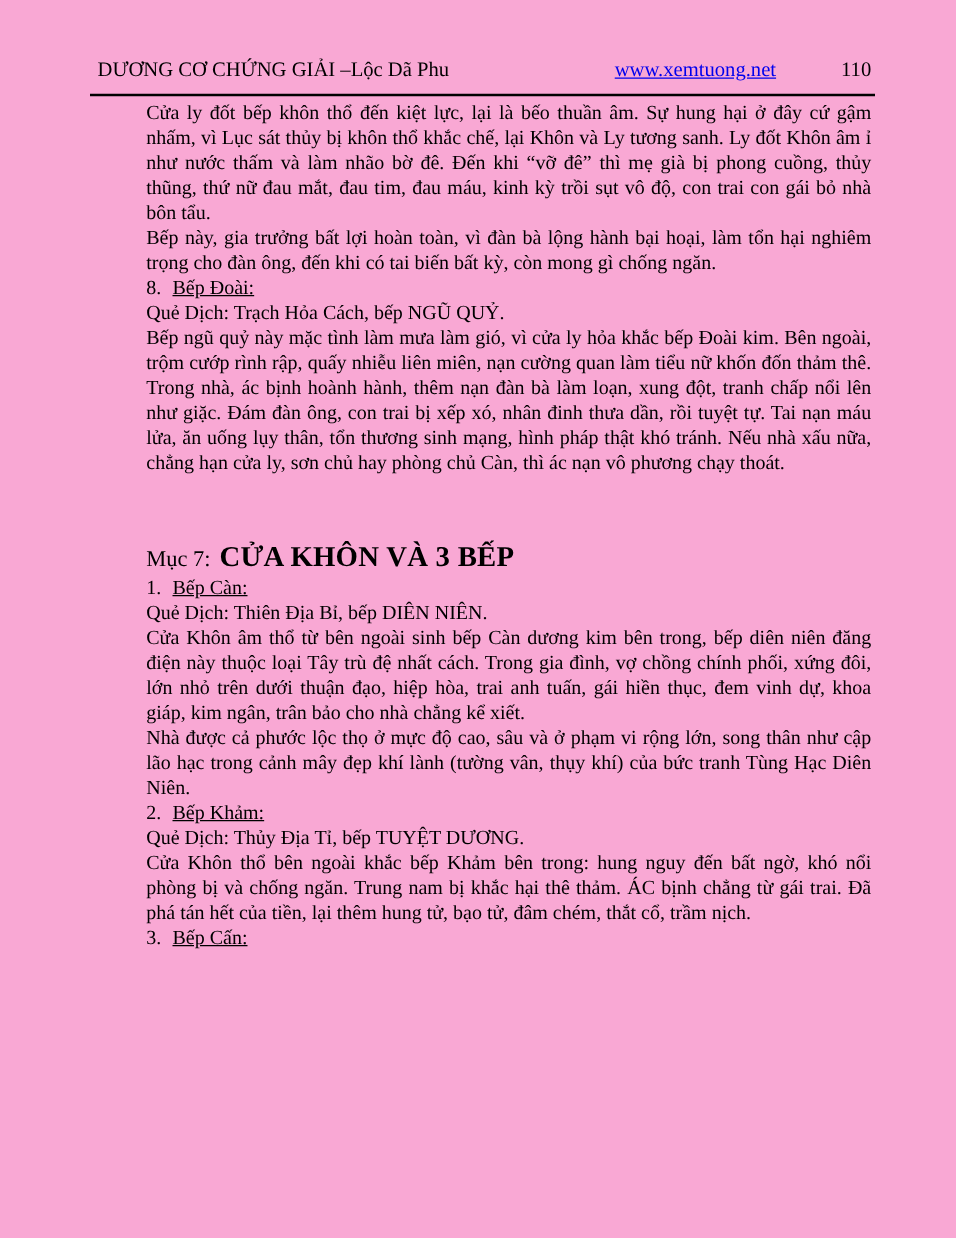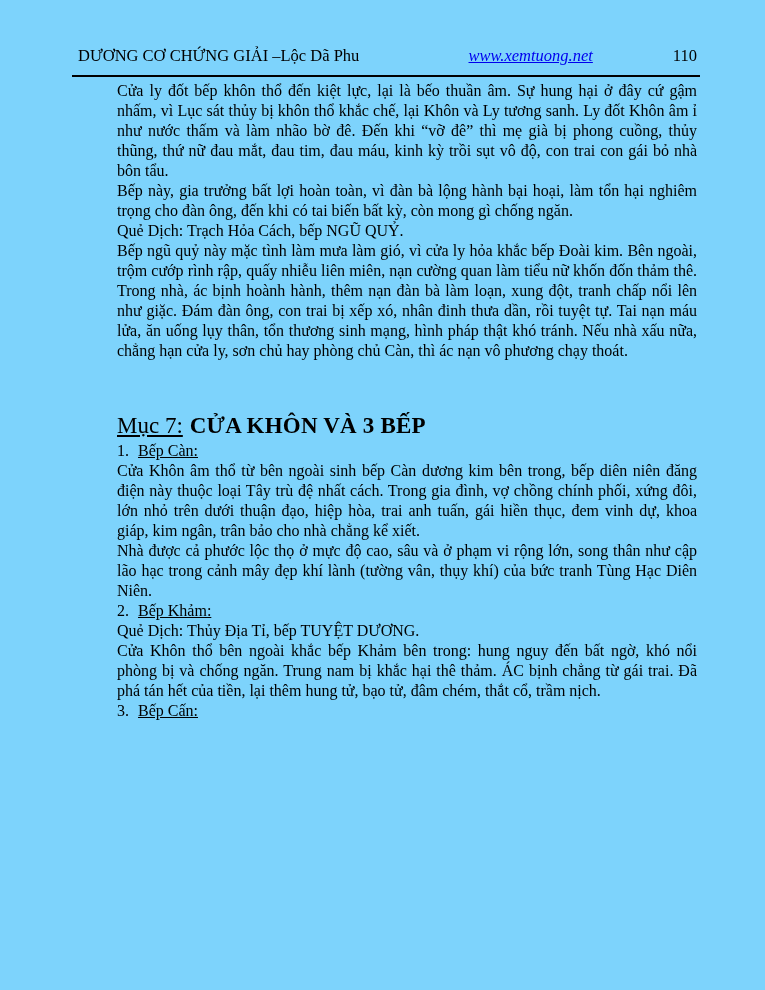--- a/index.html
+++ b/index.html
@@ -4,21 +4,21 @@
 <style>
   html, body {
     margin: 0;
     padding: 0;
     background: #ffffff;
   }
   .page {
     position: relative;
     width: 765px;
     height: 990px;
-    background: #7dd3fc;
+    background: #f9a8d4;
     color: #000000;
     font-family: "Liberation Serif", "DejaVu Serif", serif;
     overflow: hidden;
   }
   .header {
     position: absolute;
     left: 78px;
     right: 68px;
     top: 46px;
     display: flex;
@@ -28,21 +28,21 @@
   }
   .header-title {
     flex: 1;
   }
   .header-link {
     color: #0000EE;
     text-decoration: underline;
     cursor: pointer;
   }
   .header-page {
-    margin-left: 80px;
+    margin-left: 52px;
   }
   .rule {
     position: absolute;
     left: 72px;
     width: 628px;
     top: 75px;
     border-top: 2px solid #000000;
   }
   .body {
     position: absolute;
@@ -59,49 +59,50 @@
   .item { text-align: left; }
   .item-num { margin-right: 9px; }
   .item-name { text-decoration: underline; }
   .section {
     text-align: left;
     height: 30px;
     line-height: 30px;
     margin: 0;
   }
   .section-label {
-    font-size: 23px;
-    text-decoration: underline;
+    font-size: 18px;
   }
   .section-title {
     font-size: 23px;
     font-weight: bold;
     margin-left: 7px;
     letter-spacing: 0.2px;
   }
   .spacer { width: 100%; }
 </style>
 </head>
 <body>
 
 <div class="page">
   <div class="header">
     <span class="header-title">DƯƠNG CƠ CHỨNG GIẢI –Lộc Dã Phu</span>
-    <a class="header-link" style="color: rgb(0, 0, 238); font-style: italic;">www.xemtuong.net</a>
+    <a class="header-link" style="color: rgb(0, 0, 238);">www.xemtuong.net</a>
     <span class="header-page">110</span>
   </div>
   <div class="rule"></div>
   <div class="body" id="content">
       <p class="para">Cửa ly đốt bếp khôn thổ đến kiệt lực, lại là bếo thuần âm. Sự hung hại ở đây cứ gậm nhấm, vì Lục sát thủy bị khôn thổ khắc chế, lại Khôn và Ly tương sanh. Ly đốt Khôn âm ỉ như nước thấm và làm nhão bờ đê. Đến khi “vỡ đê” thì mẹ già bị phong cuồng, thủy thũng, thứ nữ đau mắt, đau tim, đau máu, kinh kỳ trồi sụt vô độ, con trai con gái bỏ nhà bôn tẩu.</p>
       <p class="para">Bếp này, gia trưởng bất lợi hoàn toàn, vì đàn bà lộng hành bại hoại, làm tổn hại nghiêm trọng cho đàn ông, đến khi có tai biến bất kỳ, còn mong gì chống ngăn.</p>
+      <p class="item"><span class="item-num">8.</span><span class="item-name">Bếp Đoài:</span></p>
       <p class="para">Quẻ Dịch: Trạch Hỏa Cách, bếp NGŨ QUỶ.</p>
       <p class="para">Bếp ngũ quỷ này mặc tình làm mưa làm gió, vì cửa ly hỏa khắc bếp Đoài kim. Bên ngoài, trộm cướp rình rập, quấy nhiễu liên miên, nạn cường quan làm tiểu nữ khốn đốn thảm thê. Trong nhà, ác bịnh hoành hành, thêm nạn đàn bà làm loạn, xung đột, tranh chấp nổi lên như giặc. Đám đàn ông, con trai bị xếp xó, nhân đinh thưa dần, rồi tuyệt tự. Tai nạn máu lửa, ăn uống lụy thân, tổn thương sinh mạng, hình pháp thật khó tránh. Nếu nhà xấu nữa, chẳng hạn cửa ly, sơn chủ hay phòng chủ Càn, thì ác nạn vô phương chạy thoát.</p>
       <div class="spacer" style="height: 50px;"></div>
       <p class="section"><span class="section-label">Mục 7:</span><span class="section-title">CỬA KHÔN VÀ 3 BẾP</span></p>
       <p class="item"><span class="item-num">1.</span><span class="item-name">Bếp Càn:</span></p>
+      <p class="para">Quẻ Dịch: Thiên Địa Bỉ, bếp DIÊN NIÊN.</p>
       <p class="para">Cửa Khôn âm thổ từ bên ngoài sinh bếp Càn dương kim bên trong, bếp diên niên đăng điện này thuộc loại Tây trù đệ nhất cách. Trong gia đình, vợ chồng chính phối, xứng đôi, lớn nhỏ trên dưới thuận đạo, hiệp hòa, trai anh tuấn, gái hiền thục, đem vinh dự, khoa giáp, kim ngân, trân bảo cho nhà chẳng kể xiết.</p>
       <p class="para">Nhà được cả phước lộc thọ ở mực độ cao, sâu và ở phạm vi rộng lớn, song thân như cập lão hạc trong cảnh mây đẹp khí lành (tường vân, thụy khí) của bức tranh Tùng Hạc Diên Niên.</p>
       <p class="item"><span class="item-num">2.</span><span class="item-name">Bếp Khảm:</span></p>
       <p class="para">Quẻ Dịch: Thủy Địa Tỉ, bếp TUYỆT DƯƠNG.</p>
       <p class="para">Cửa Khôn thổ bên ngoài khắc bếp Khảm bên trong: hung nguy đến bất ngờ, khó nổi phòng bị và chống ngăn. Trung nam bị khắc hại thê thảm. ÁC bịnh chẳng từ gái trai. Đã phá tán hết của tiền, lại thêm hung tử, bạo tử, đâm chém, thắt cổ, trầm nịch.</p>
       <p class="item"><span class="item-num">3.</span><span class="item-name">Bếp Cấn:</span></p>
     </div>
 </div>
 
 </body></html>

